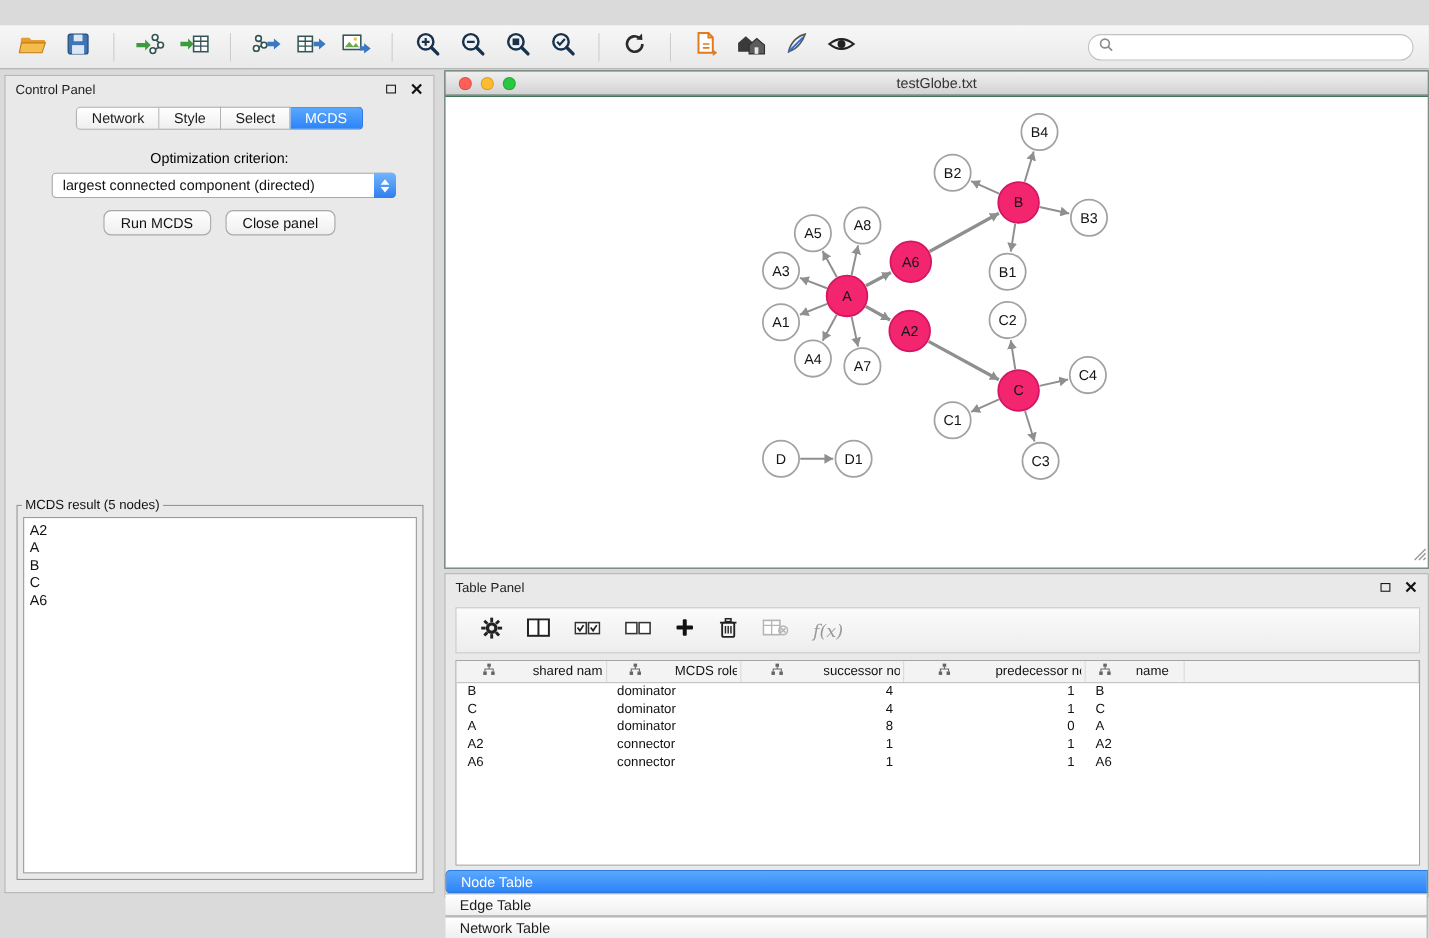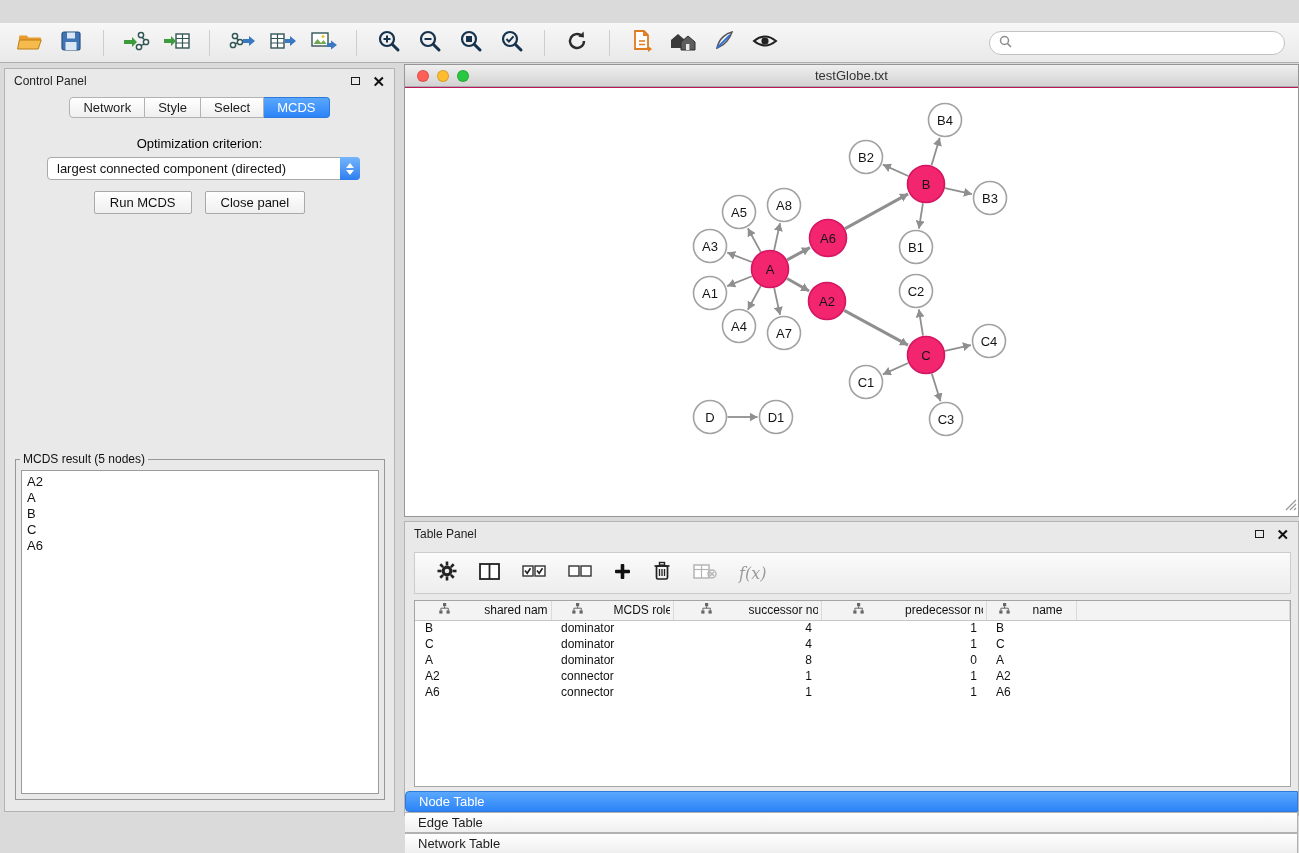--- a/index.html
+++ b/index.html
@@ -47,31 +47,31 @@
   .dropdown { position:absolute; top:88px; left:42px; width:313px; height:23px; background:#fff;
     border:1px solid #a9a9a9; border-radius:4px; display:flex; align-items:center; padding-left:9px;
     font-size:13px; color:#111; }
   .stepper { position:absolute; right:-1px; top:-1px; width:20px; height:23px;
     background:linear-gradient(#74b6fc,#2e7ef0); border-radius:0 4px 4px 0;
     display:flex; flex-direction:column; align-items:center; justify-content:center; gap:2px; }
   .tri-up { width:0; height:0; border-left:4px solid transparent; border-right:4px solid transparent; border-bottom:5px solid #fff; }
   .tri-dn { width:0; height:0; border-left:4px solid transparent; border-right:4px solid transparent; border-top:5px solid #fff; }
   .cp-buttons { position:absolute; top:122px; left:0; right:0; display:flex; justify-content:center; gap:13px; }
   .btn { padding:3px 15px; font-size:13px; color:#111; background:linear-gradient(#ffffff,#efefef);
-    border:1px solid #a9a9a9; border-radius:2px; }
+    border:1px solid #a9a9a9; border-radius:7px; }
   .result-fieldset { position:absolute; left:10px; right:9px; top:383px; bottom:11px;
     border:1px solid #979797; }
   .result-fieldset legend { font-size:12px; color:#111; padding:0 3px; margin-left:4px; }
   .result-list { position:absolute; left:5px; right:5px; top:4px; bottom:5px; background:#fff;
     border:1px solid #9b9b9b; font-size:13px; color:#111; padding:3px 5px; overflow:hidden; }
   .result-item { line-height:16px; }
 
   
   .network-window { position:absolute; left:404px; top:64px; width:895px; height:453px;
-    border:1px solid #969696; background:#be185d; }
+    border:1px solid #969696; background:#14532d; }
   .nw-titlebar { position:relative; height:22px; background:linear-gradient(#efefef,#d3d3d3);
     border-bottom:1px solid #aaa; }
   .nw-titlebar .traffic { top:5px; left:12px; }
   .nw-title { text-align:center; line-height:22px; font-size:13px; color:#333; }
   .nw-canvas { position:absolute; top:23px; left:0; right:0; bottom:0; background:#fff; overflow:hidden; }
   .grip { position:absolute; right:1px; bottom:1px; }
 
   
   .table-panel { position:absolute; left:404px; top:521px; width:895px; height:295px;
     background:#e9e9e9; border:1px solid #b4b4b4; }

